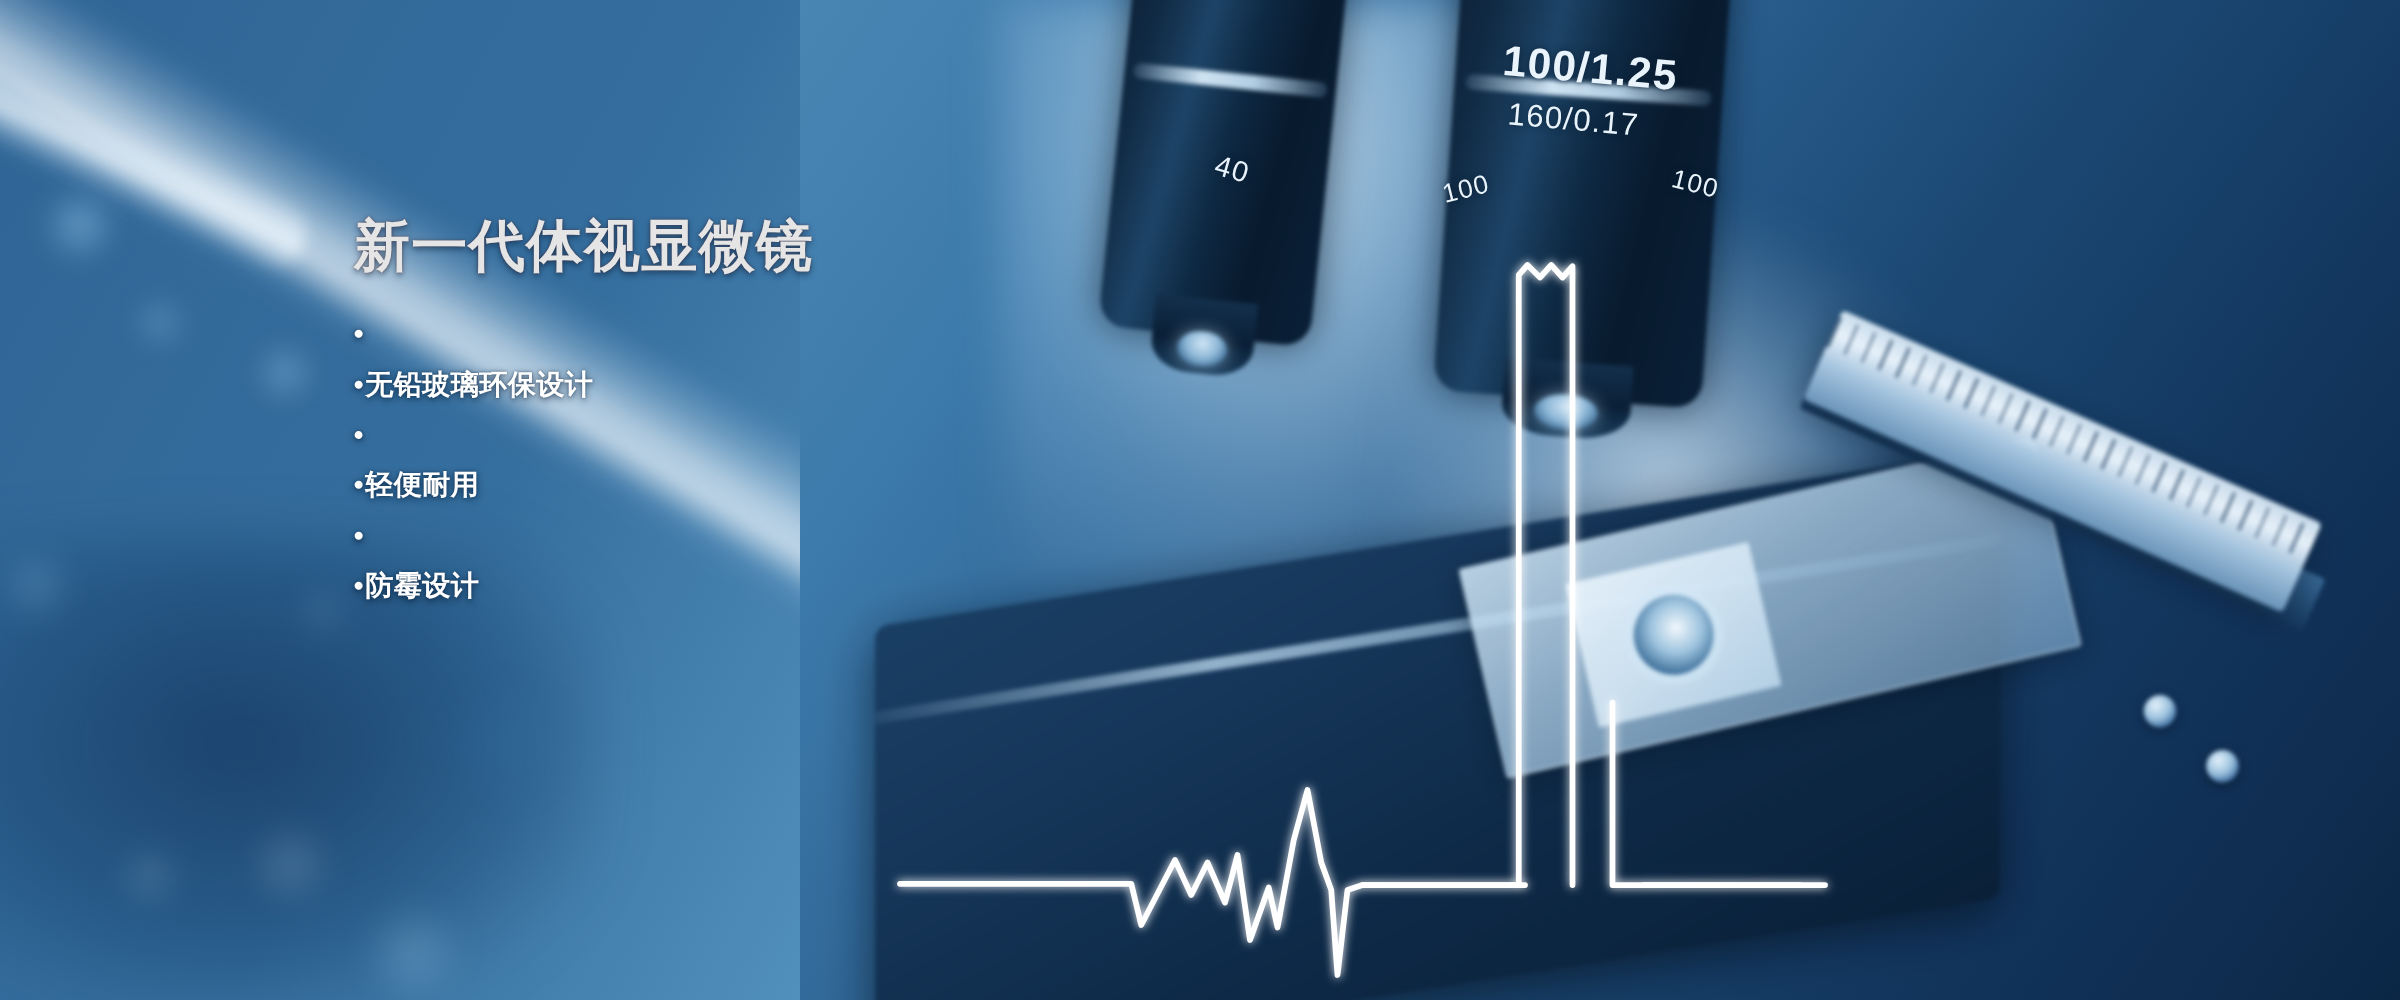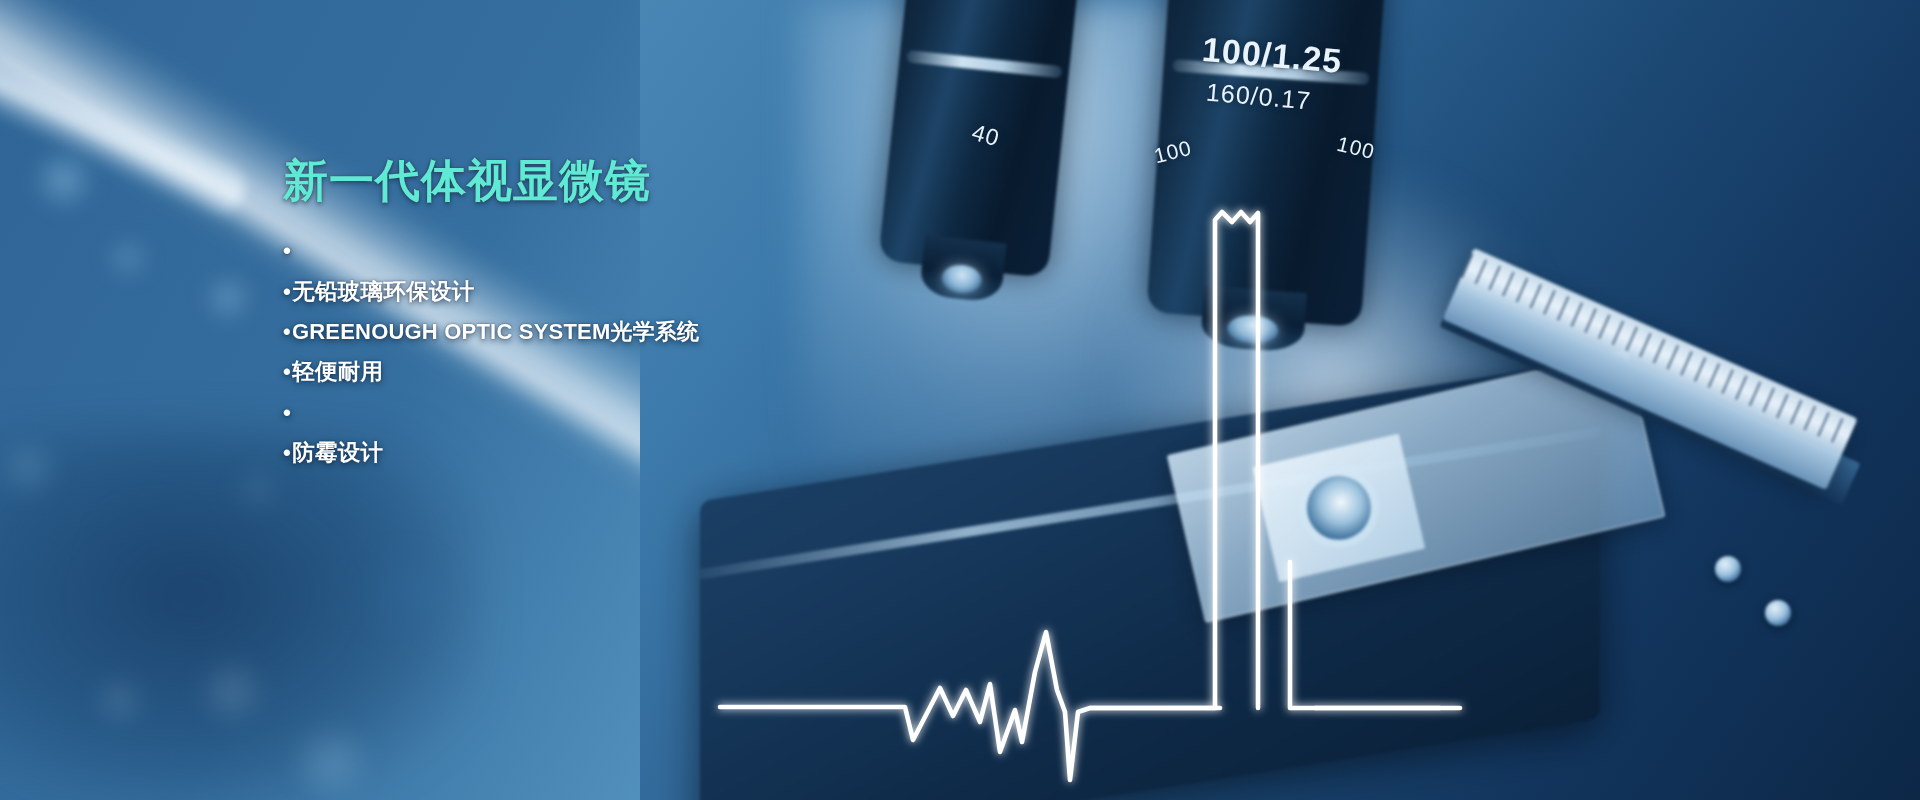--- a/index.html
+++ b/index.html
@@ -179,23 +179,23 @@
 
   
   .photo-right .softblur{filter:blur(1.6px);}
 
   
   .overlay-graphic{position:absolute;left:0;top:0;width:1920px;height:800px;pointer-events:none;}
 
   
   .text-block{position:absolute;left:283px;top:156px;width:640px;}
   .headline{
-    margin:0 0 34px 0;
+    margin:16px 0 34px 0;
     font-size:45px;font-weight:bold;line-height:1.12;
-    color:#5eead4;
+    color:#e5e5e5;
     letter-spacing:1px;
     text-shadow:0 2px 5px rgba(10,30,55,.55), 0 0 2px rgba(120,20,10,.5);
   }
   .feature-list{list-style:none;margin:0;padding:0;}
   .feature-list li{
     display:flex;align-items:baseline;
     color:#ffffff;
     font-size:22.5px;font-weight:bold;
     line-height:1;
     margin-bottom:18px;
@@ -322,21 +322,20 @@
     <ul class="feature-list">
       <li>
         <span class="dot">•</span>
       </li>
       <li>
         <span class="dot">•</span>
         <span>无铅玻璃环保设计</span>
       </li>
       <li class="latin">
         <span class="dot">•</span>
-        <span>GREENOUGH OPTIC SYSTEM光学系统</span>
       </li>
       <li>
         <span class="dot">•</span>
         <span>轻便耐用</span>
       </li>
       <li>
         <span class="dot">•</span>
       </li>
       <li>
         <span class="dot">•</span>

